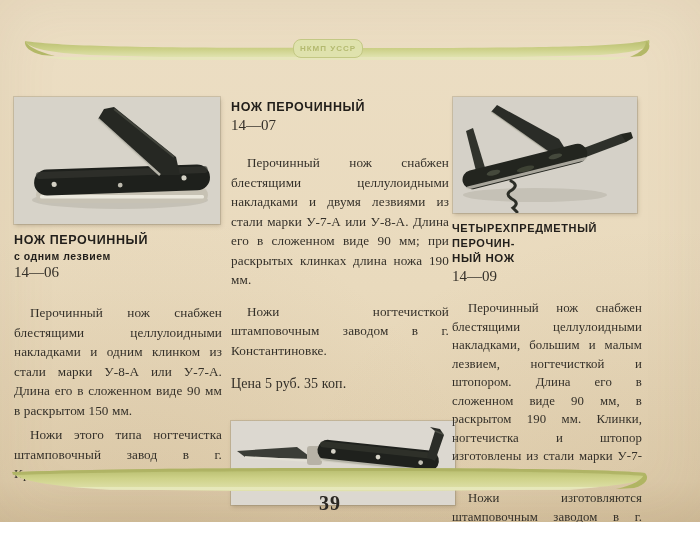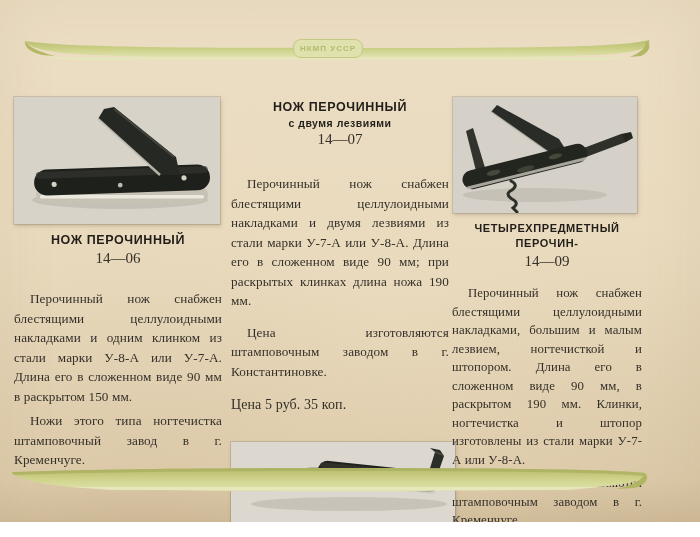--- a/index.html
+++ b/index.html
@@ -29,21 +29,21 @@
   }
   .col{position:absolute; top:0; text-align:justify;}
   #col-left  {left:14px;  width:208px;}
   #col-mid   {left:231px; width:218px;}
   #col-right {left:452px; width:190px;}
   .photo{
     background:#d7d3c9;
     box-shadow:0 0 0 1px rgba(120,110,90,.25), 1px 2px 4px rgba(90,75,50,.25);
     display:block;
   }
-  .caption{text-align:center; font-family:"Liberation Sans", sans-serif; color:#211e1a;}
+  .caption{text-align:left; font-family:"Liberation Sans", sans-serif; color:#211e1a;}
   .cap-title{font-size:12.5px; font-weight:bold; letter-spacing:.6px; line-height:15px;}
   .cap-sub{font-size:10.5px; font-weight:bold; letter-spacing:.5px; margin-top:2px;}
   .cap-code{font-family:"Liberation Serif", serif; font-weight:normal; font-size:15px; margin-top:2px; color:#343029;}
   .body{font-size:13.2px; line-height:19.5px; letter-spacing:.1px;}
   .para{text-indent:16px; margin:0 0 5px 0;}
   .price{font-size:14px; margin-top:10px;}
   #col-right .body{font-size:12.8px; line-height:18.5px;}
   #page-number{
     position:absolute; left:0; top:492px; width:660px; text-align:center;
     font-size:20px; font-weight:bold; color:#2a2723; letter-spacing:1px;
@@ -82,37 +82,37 @@
         <circle cx="40" cy="85" r="2.6" fill="#d3d0c4"></circle>
         <circle cx="106" cy="88" r="2.4" fill="#bdbaae"></circle>
         <circle cx="170" cy="83" r="2.6" fill="#d3d0c4"></circle>
       </g>
       <path d="M84,22 L90,12 L100,10 L162,60 L166,78 L146,78 Z" fill="#262823"></path>
       <path d="M84,22 L146,78" stroke="#cfccc0" stroke-width="2.4" opacity="0.85"></path>
       <path d="M100,12 L160,60" stroke="#494b42" stroke-width="2" opacity="0.8"></path>
     </svg>
     <div class="caption" style="margin-top:9px">
       <div class="cap-title">НОЖ ПЕРОЧИННЫЙ</div>
+      <div class="cap-sub">с одним лезвием</div>
       <div class="cap-code">14—06</div>
     </div>
     <div class="body" style="margin-top:22px">
       <p class="para">Перочинный нож снабжен блестящими целлулоидными накладками и одним клинком из стали марки У-8-А или У-7-А. Длина его в сложенном виде 90 мм в раскрытом 150 мм.</p>
       <p class="para">Ножи этого типа ногтечистка штамповочный завод в г. Кременчуге.</p>
     </div>
   </div>
 
   <div class="col" id="col-mid">
     <div class="caption" style="margin-top:100px">
       <div class="cap-title">НОЖ ПЕРОЧИННЫЙ</div>
-      <div class="cap-sub">с двумя лезвиями</div>
       <div class="cap-code">14—07</div>
     </div>
-    <div class="body" style="margin-top:26px">
+    <div class="body" style="margin-top:19px">
       <p class="para" style="margin-bottom:12px">Перочинный нож снабжен блестящими целлулоидными накладками и двумя лезвиями из стали марки У-7-А или У-8-А. Длина его в сложенном виде 90 мм; при раскрытых клинках длина ножа 190 мм.</p>
-      <p class="para" style="margin-bottom:14px">Цена изготовляются штамповочным заводом в г. Константиновке.</p>
+      <p class="para" style="margin-bottom:14px">Ножи ногтечисткой штамповочным заводом в г. Константиновке.</p>
       <div class="price">Цена 5 руб. 35 коп.</div>
     </div>
     <svg class="photo" style="margin-top:27px" width="224" height="84" viewBox="0 0 224 84">
       <rect width="224" height="84" fill="#dcd8d0"></rect>
       <ellipse cx="118" cy="62" rx="98" ry="7" fill="#b2ada0" opacity="0.5"></ellipse>
       <path d="M6,30 L66,26 L82,38 L14,36 Z" fill="#3b3d37"></path>
       <path d="M14,36 L80,40" stroke="#e4e1d6" stroke-width="2" opacity="0.9"></path>
       <rect x="76" y="25" width="15" height="19" rx="3" fill="#b7b2a6"></rect>
       <g transform="rotate(6 146 36)">
         <rect x="86" y="24" width="122" height="21" rx="10.5" fill="#1f211d"></rect>
@@ -140,20 +140,21 @@
         <rect x="8" y="60" width="128" height="19" rx="9.5" fill="#23251f"></rect>
         <ellipse cx="40" cy="68" rx="7" ry="2.6" fill="#4e5243" opacity="0.8"></ellipse>
         <ellipse cx="72" cy="72" rx="9" ry="2.6" fill="#454a3a" opacity="0.8"></ellipse>
         <ellipse cx="104" cy="67" rx="7" ry="2.4" fill="#4e5243" opacity="0.8"></ellipse>
         <rect x="10" y="75" width="124" height="3" rx="1.5" fill="#c9c6ba" opacity="0.8"></rect>
       </g>
       <path d="M58,84 q8,4 1,9 q-8,4 0,9 q8,4 1,9 l4,4" fill="none" stroke="#2c2e27" stroke-width="3" stroke-linecap="round"></path>
     </svg>
     <div class="caption" style="margin-top:8px">
       <div class="cap-title" style="font-size:11px">ЧЕТЫРЕХПРЕДМЕТНЫЙ ПЕРОЧИН-</div>
+      <div class="cap-title" style="font-size:11.5px">НЫЙ НОЖ</div>
       <div class="cap-code">14—09</div>
     </div>
     <div class="body" style="margin-top:14px">
       <p class="para">Перочинный нож снабжен блестящими целлулоидными накладками, большим и малым лезвием, ногтечисткой и штопором. Длина его в сложенном виде 90 мм, в раскрытом 190 мм. Клинки, ногтечистка и штопор изготовлены из стали марки У-7-А или У-8-А.</p>
       <p class="para">Ножи изготовляются штамповочным заводом в г. Кременчуге.</p>
 
     </div>
   </div>
 
   <svg class="band" id="band-bottom" viewBox="0 0 700 45">
@@ -164,13 +165,14 @@
         <stop offset="1" stop-color="#e2e3b0"></stop>
       </linearGradient>
     </defs>
     <path d="M12,12 C90,9 210,8 335,8 C480,8 605,9 645,13
              C648,21 625,27 560,29 C420,32 235,32 110,29 C48,27 16,20 12,12 Z" fill="url(#gb2)"></path>
     <path d="M12,12 C90,9 210,8 335,8 C480,8 605,9 645,13 L644,16 C600,12 480,11 335,11 C210,11 90,12 13,15 Z" fill="#a9ae5e" opacity="0.7"></path>
     <path d="M645,13 C650,18 646,25 634,28 L616,29 C634,25 642,20 645,13 Z" fill="#b0b563"></path>
     <path d="M70,27 L600,27 L570,30 L110,30 Z" fill="#e9eabf" opacity="0.8"></path>
   </svg>
 
+  <div id="page-number">39</div>
 </div>
 
 </body></html>

